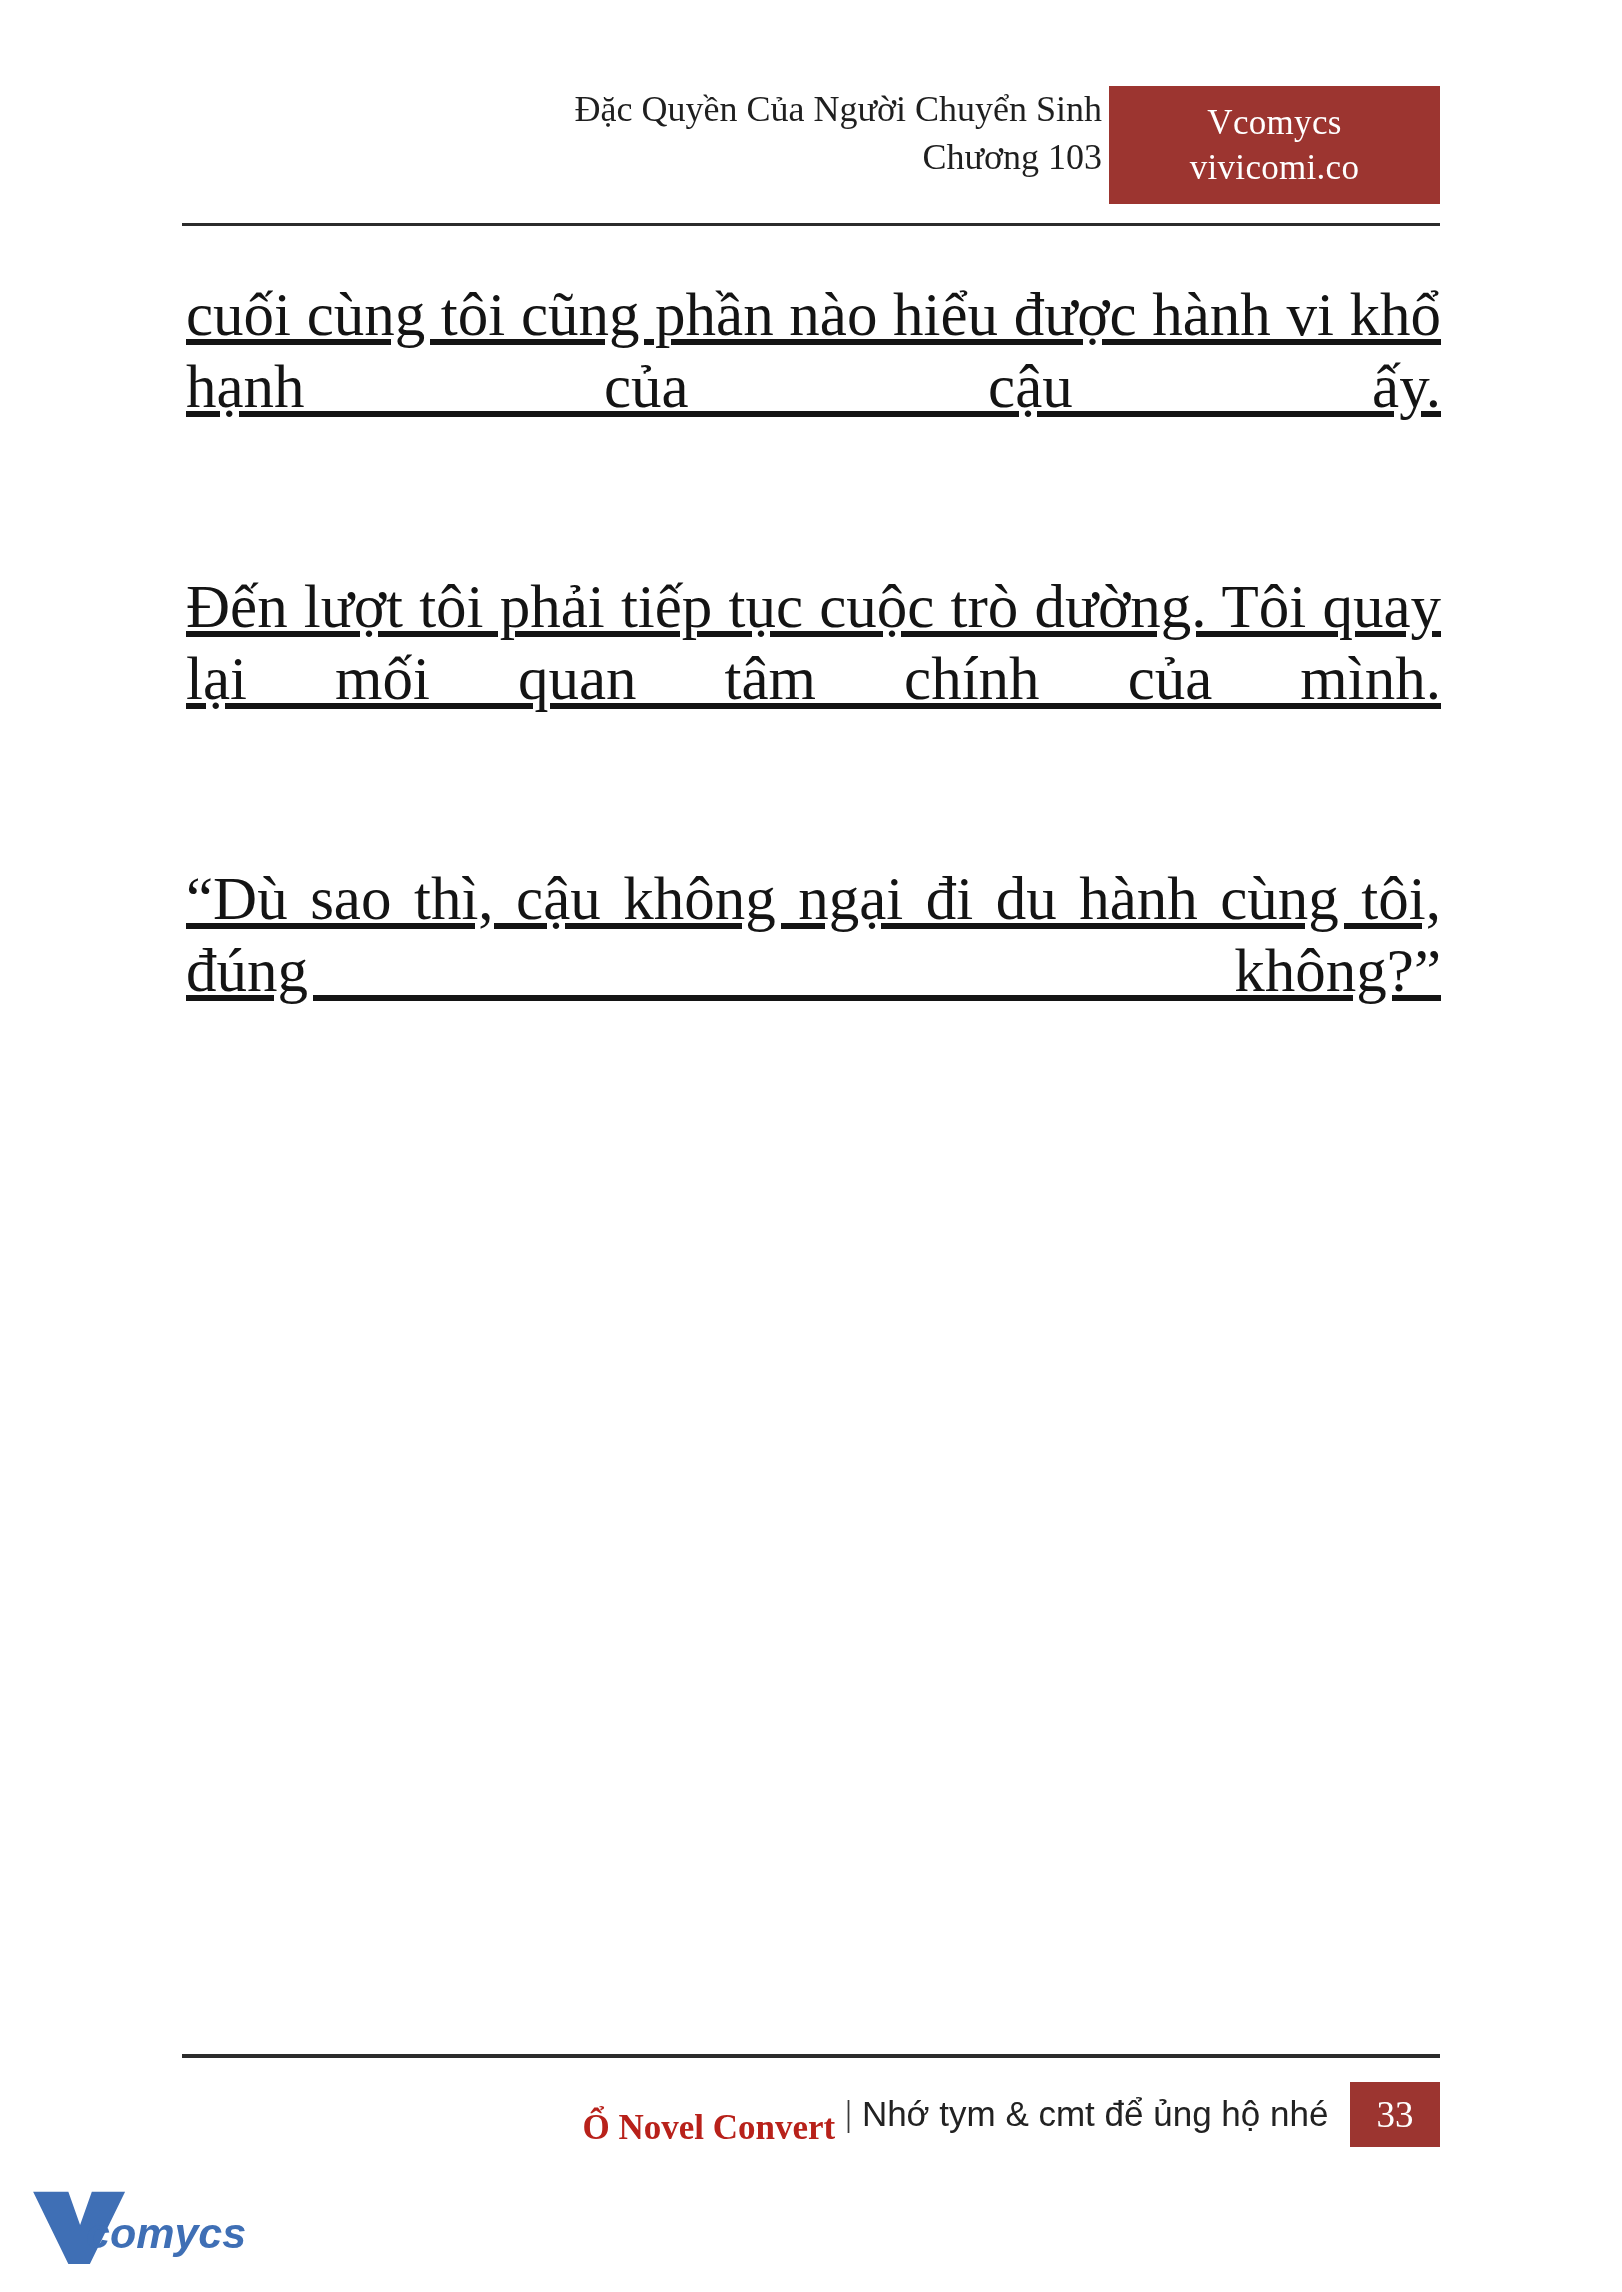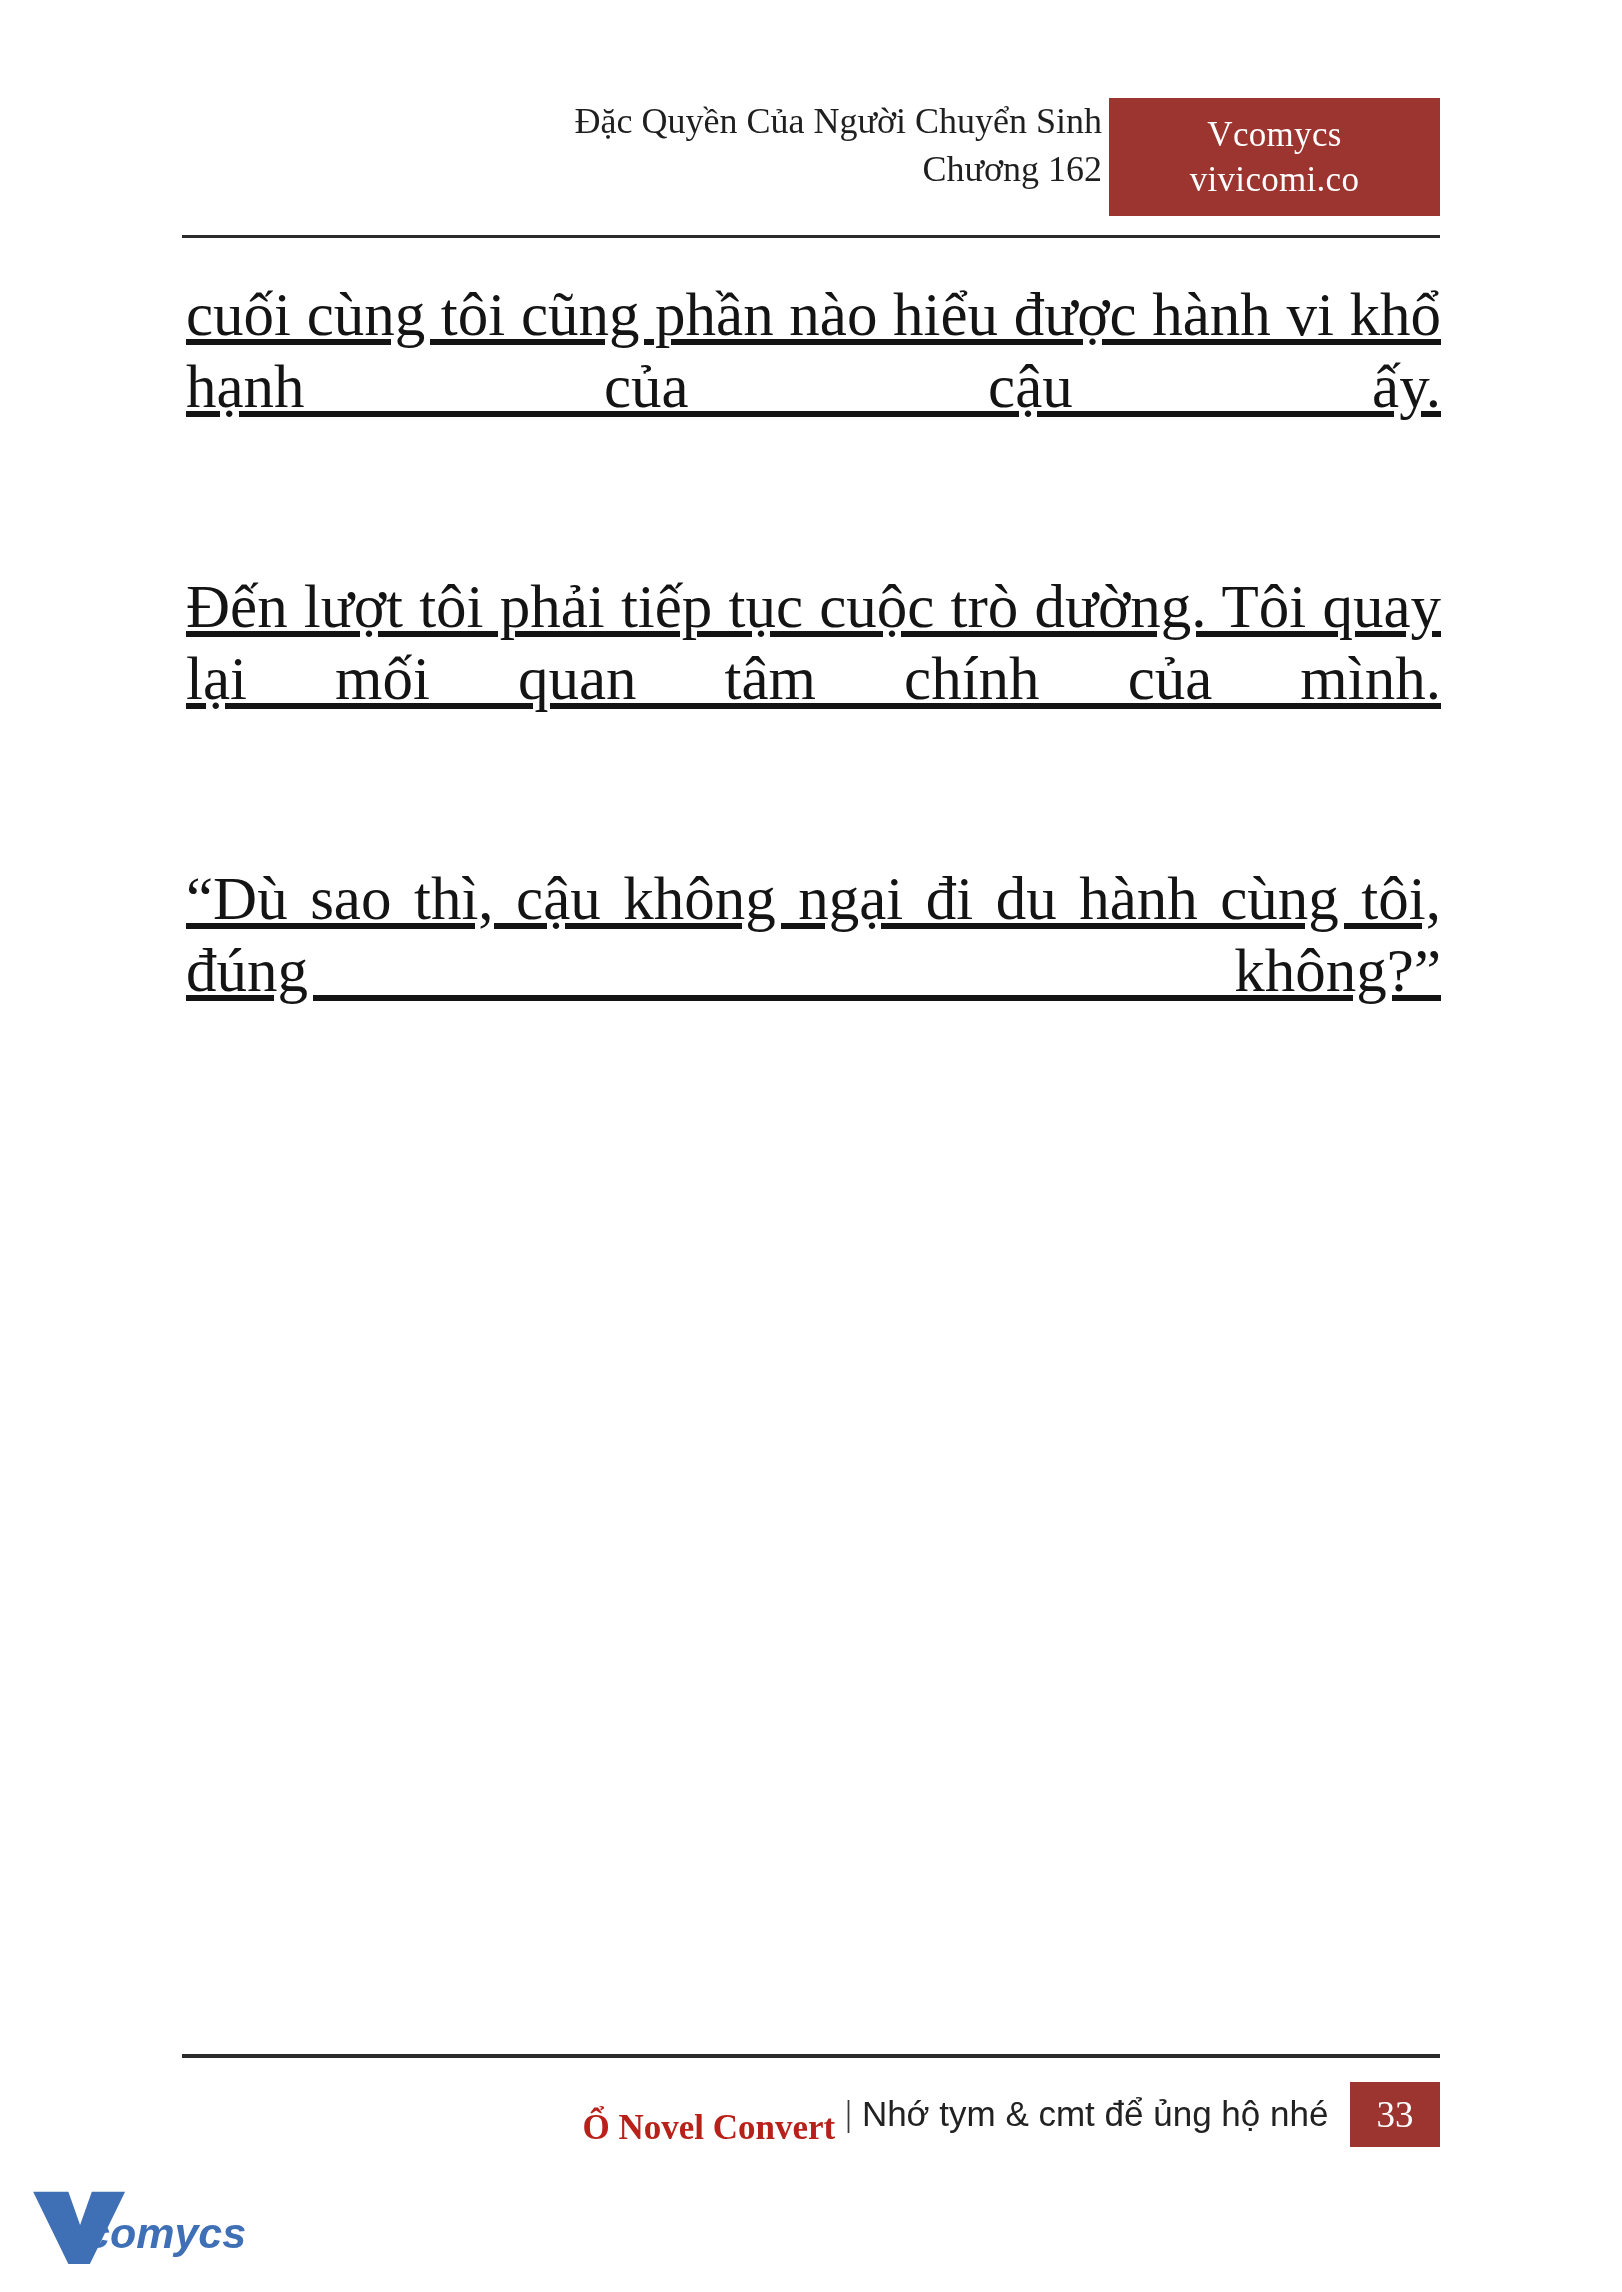--- a/index.html
+++ b/index.html
@@ -18,21 +18,21 @@
 
   .page {
     position: absolute;
     inset: 0;
   }
 
   
   .header {
     position: absolute;
     left: 182px;
-    top: 98px;
+    top: 86px;
     width: 1258px;
     height: 137px;
   }
   .header-rule {
     position: absolute;
     left: 0;
     top: 137px;
     width: 1258px;
     height: 2.9px;
     background: #2b2b2b;
@@ -163,21 +163,21 @@
   .watermark svg { display: block; }
 </style>
 </head>
 <body>
 
 <div class="page">
 
   <div class="header">
     <div class="header-titles">
       <span class="line">Đặc Quyền Của Người Chuyển Sinh</span>
-      <span class="line">Chương 162</span>
+      <span class="line">Chương 103</span>
     </div>
     <div class="header-badge">
       <span class="badge-line">Vcomycs</span>
       <span class="badge-line">vivicomi.co</span>
     </div>
     <div class="header-rule"></div>
   </div>
 
   <div class="content">
     <p class="para">cuối cùng tôi cũng phần nào hiểu được hành vi khổ hạnh của cậu ấy.</p>

